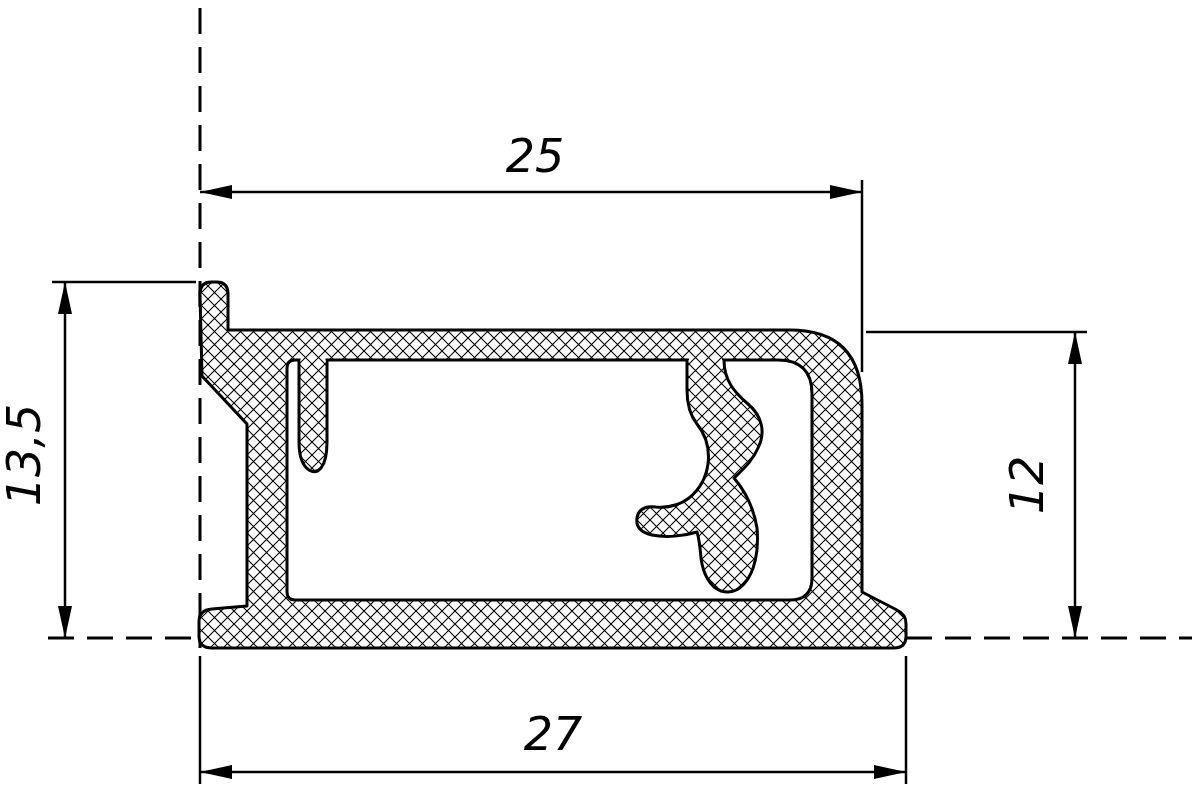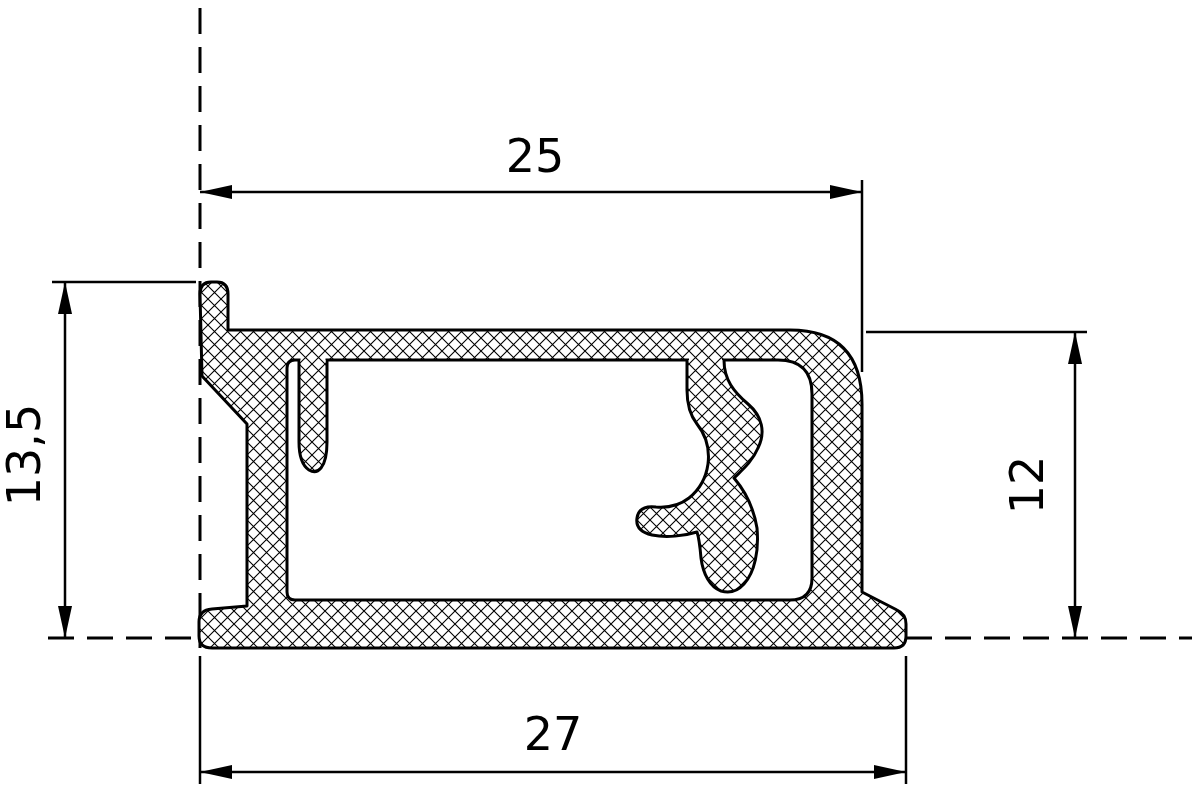--- a/index.html
+++ b/index.html
@@ -10,20 +10,21 @@
     width: 1200px;
     height: 800px;
     overflow: hidden;
     font-family: "DejaVu Sans", sans-serif;
   }
   .drawing-stage {
     position: relative;
     width: 1200px;
     height: 800px;
     background: #ffffff;
+    font-style: italic;
   }
   svg text {
     font-family: "DejaVu Sans", "Liberation Sans", sans-serif;
     font-size: 46px;
     fill: #000000;
   }
 </style>
 </head>
 <body>
 

